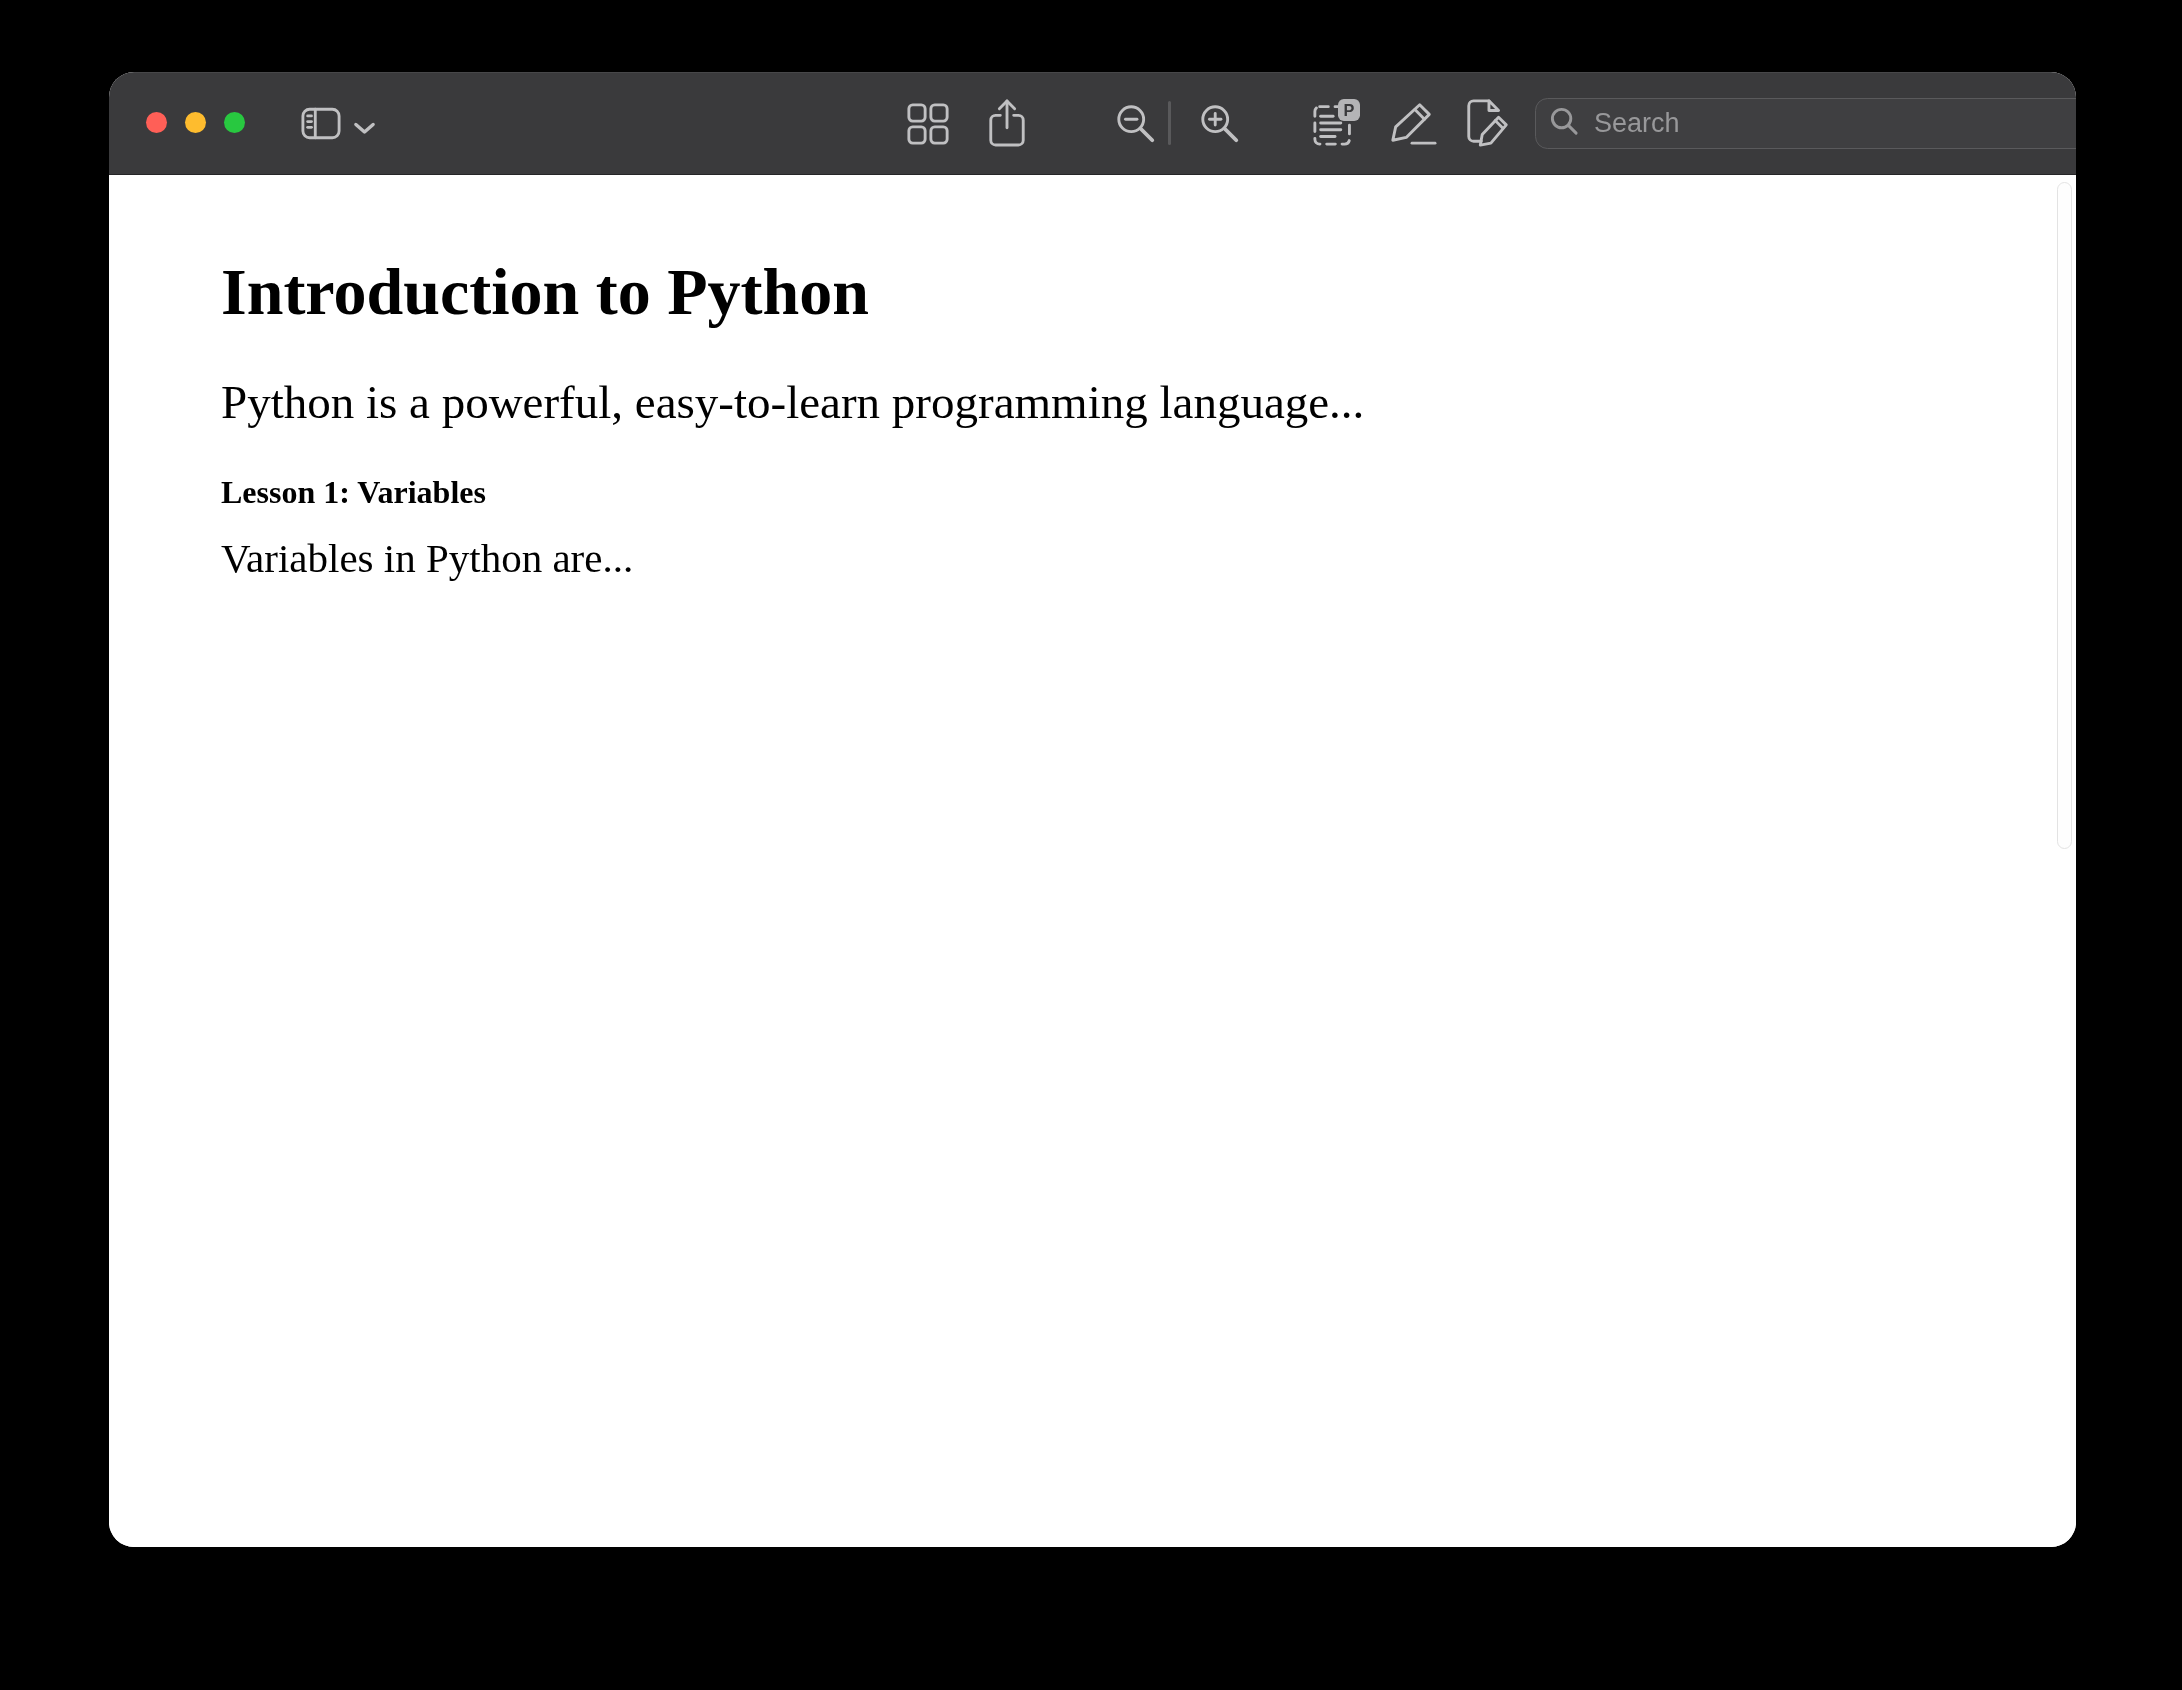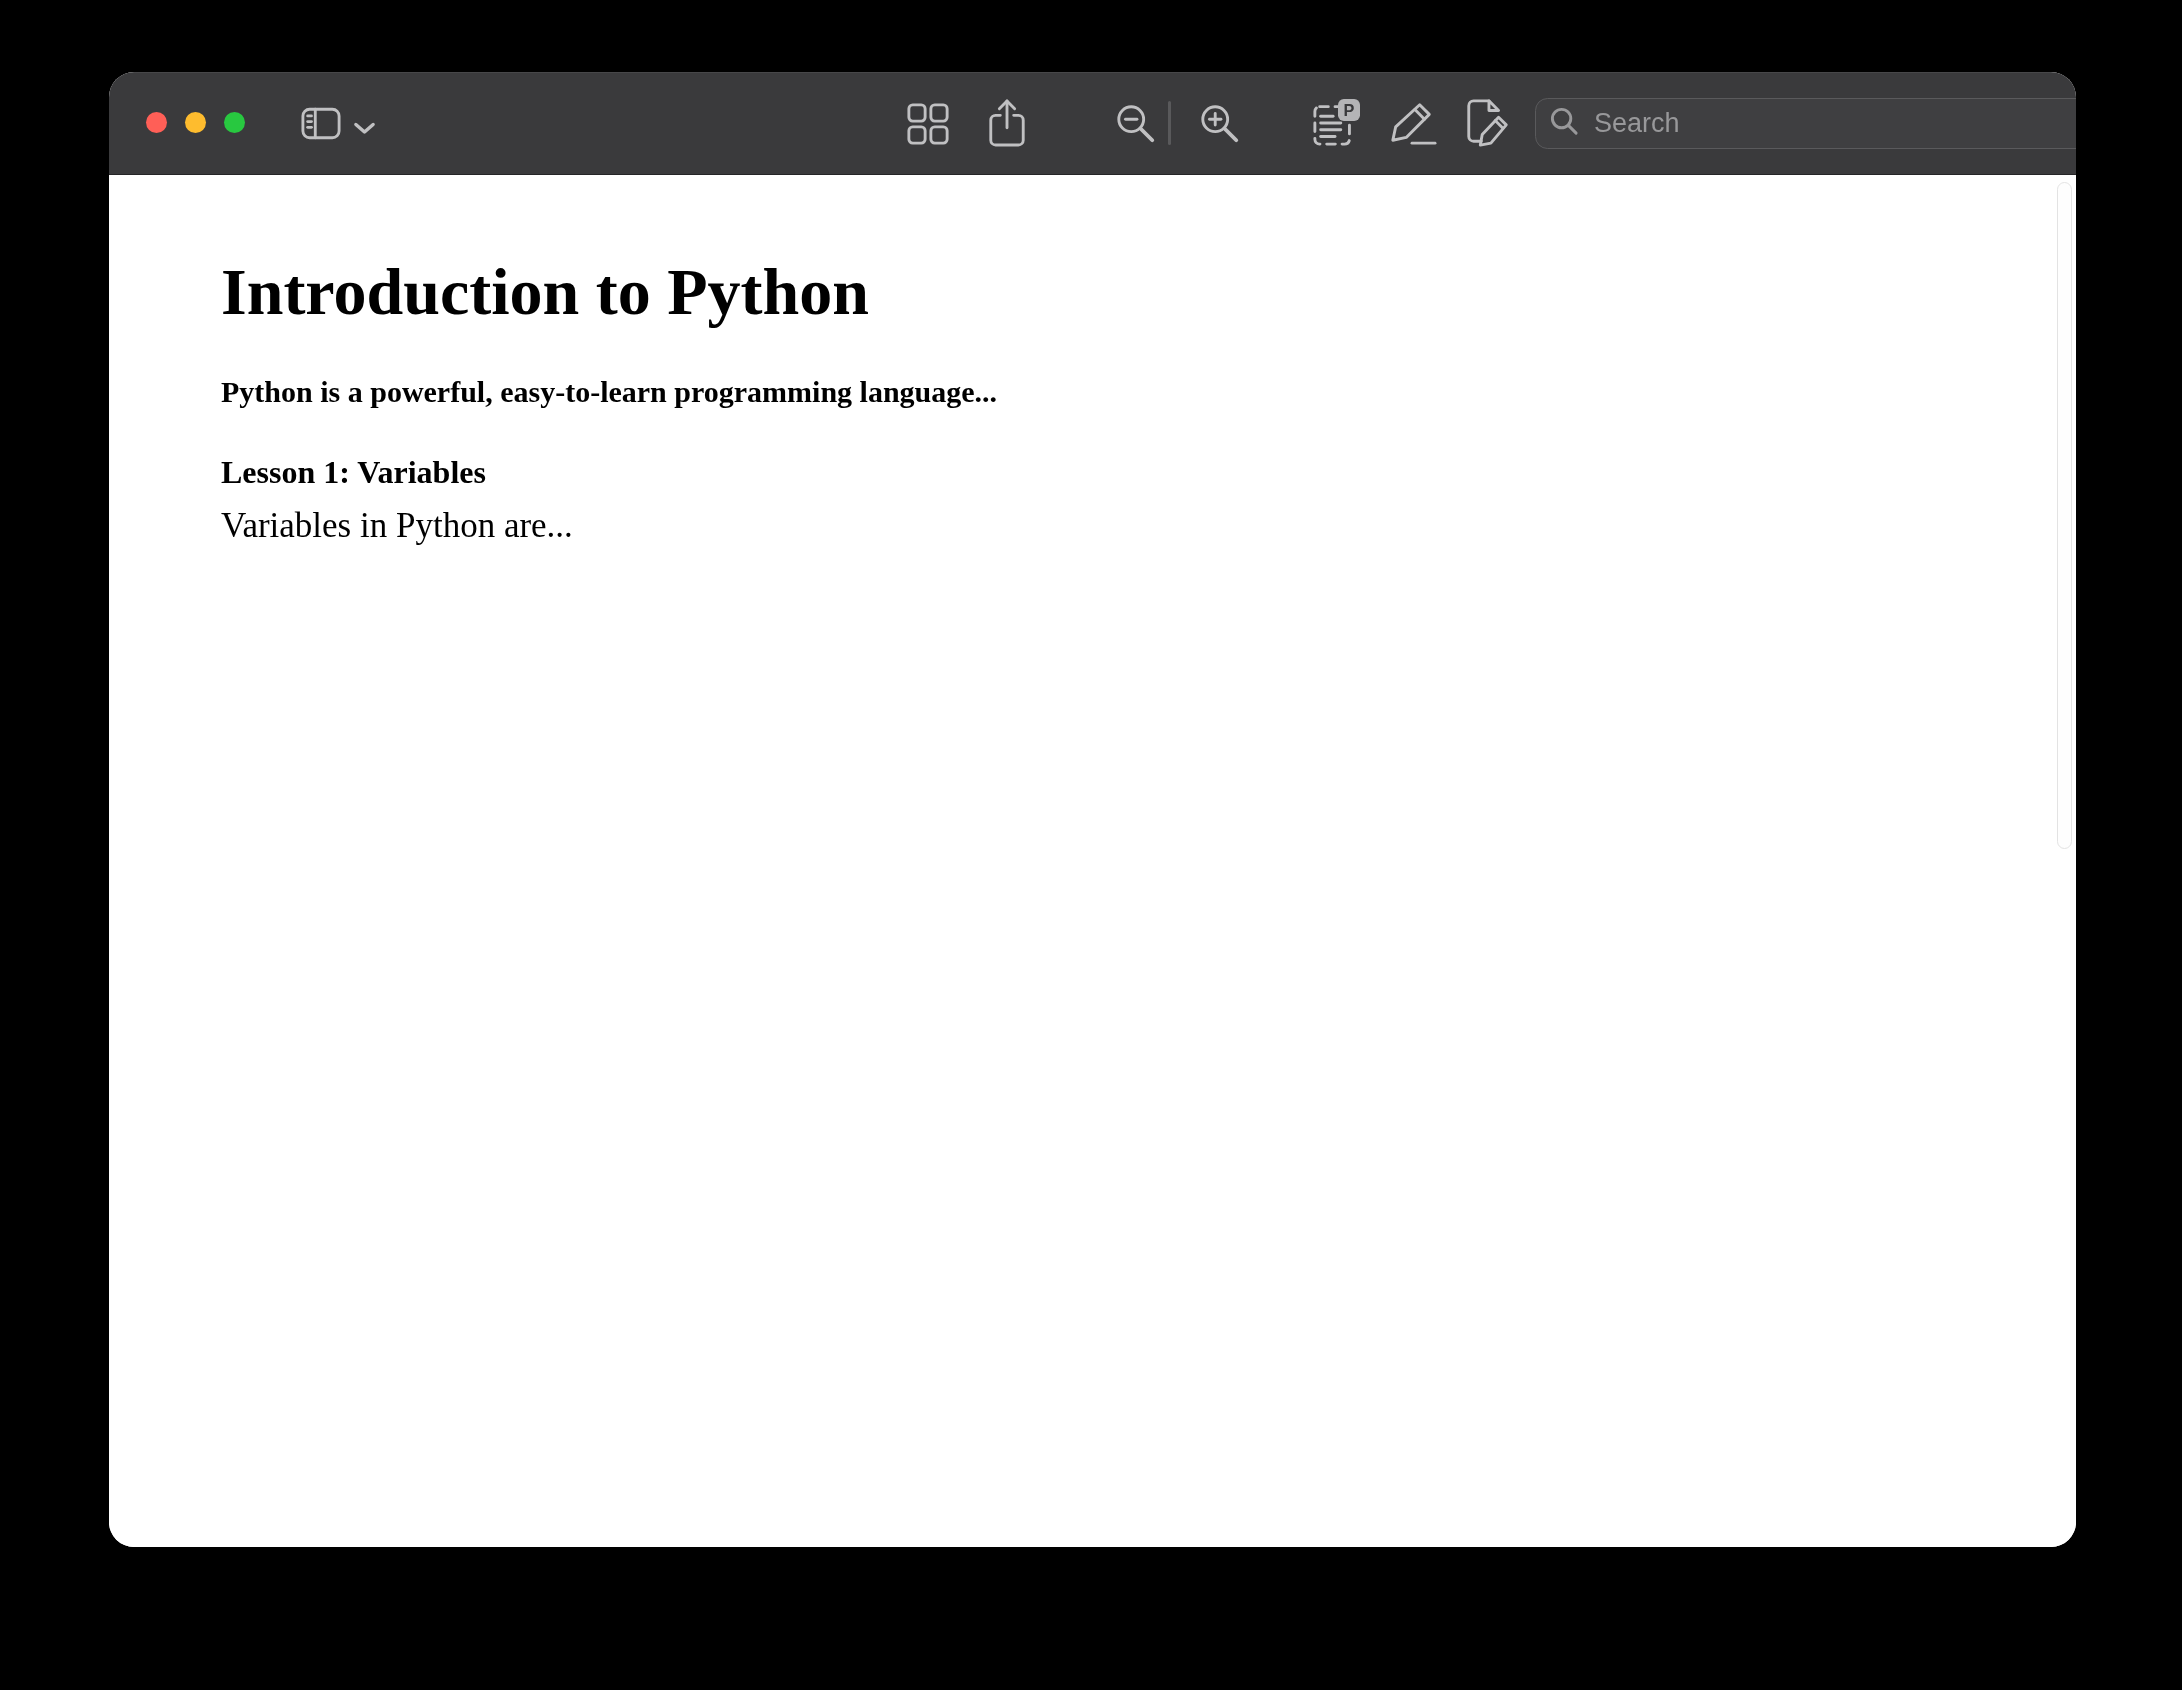--- a/index.html
+++ b/index.html
@@ -85,23 +85,23 @@
     position:relative;
     height:1372px;
     background:#ffffff;
   }
   .doc-inner {
     padding:81px 134px 0 112px;
     font-family:"Liberation Serif", serif;
     color:#000000;
   }
   .doc-h1 { font-size:66px; font-weight:bold; line-height:1.1; margin:0; }
-  .doc-p1 { font-size:30px; line-height:1.15; margin:46px 0 0 0;font-weight:bold; }
+  .doc-p1 { font-size:47px; line-height:1.15; margin:46px 0 0 0; }
   .doc-h2 { font-size:32px; font-weight:bold; line-height:1.1; margin:46px 0 0 0; }
-  .doc-p2 { font-size:35px; line-height:1.15; margin:16px 0 0 0; }
+  .doc-p2 { font-size:41px; line-height:1.15; margin:25px 0 0 0; }
 
   .scroll-thumb {
     position:absolute; left:1948px; top:110px;
     width:15.4px; height:667px;
     background:#fefefe;
     border:1.9px solid #e3e3e3;
     border-radius:9.6px;
     box-sizing:border-box;
   }
 

